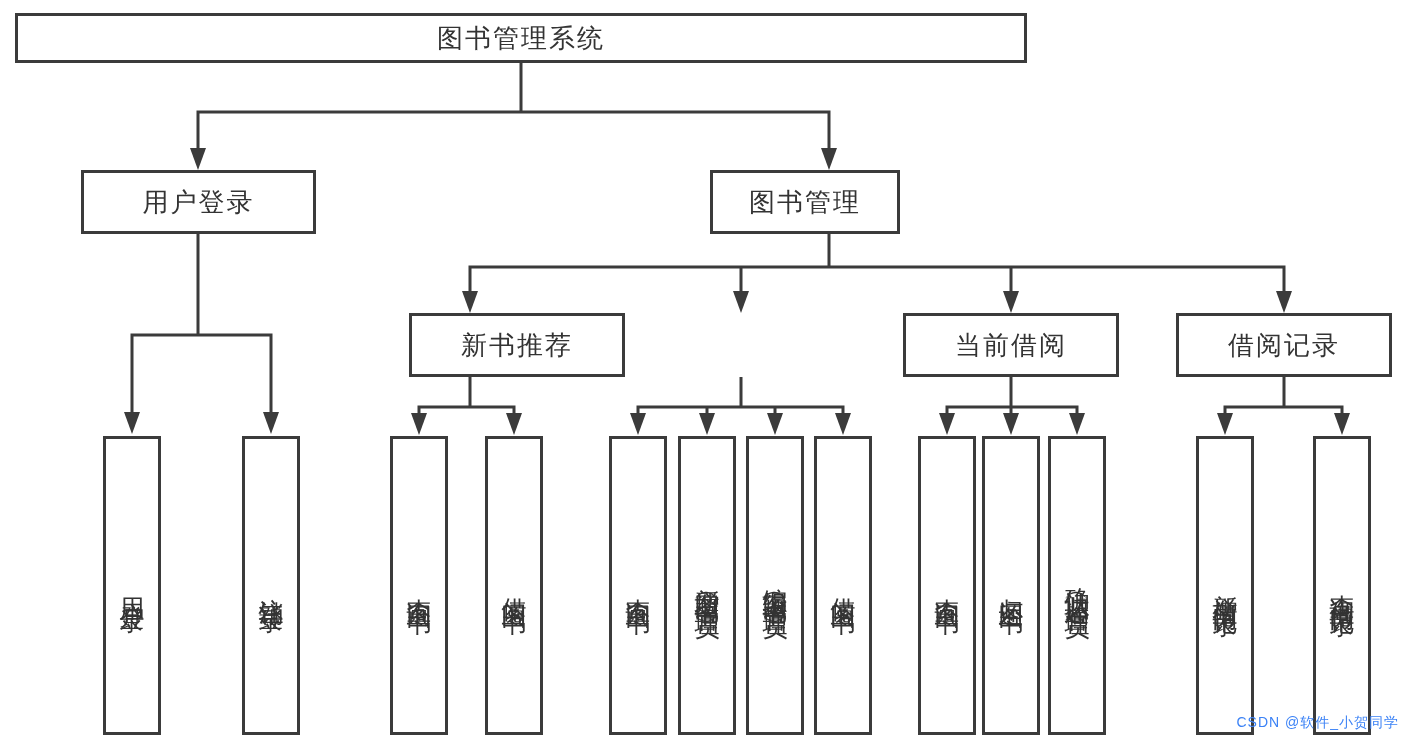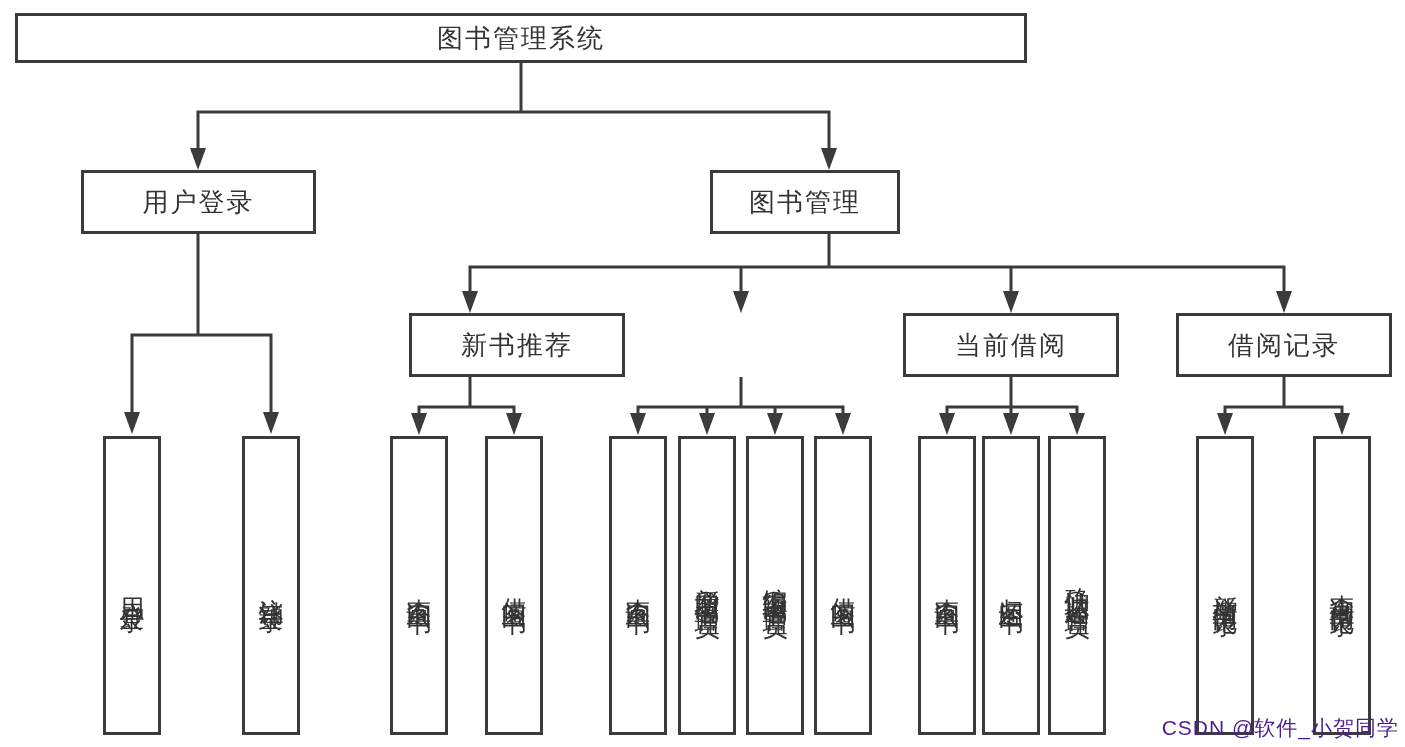--- a/index.html
+++ b/index.html
@@ -31,22 +31,22 @@
     writing-mode:vertical-rl;
     text-orientation:mixed;
     font-size:25px;
     letter-spacing:4px;
     line-height:1;
   }
   .watermark{
     position:absolute;
     right:6px;top:714px;
     z-index:3;
-    font-size:21px;
-    color:#4c1d95;
+    font-size:14px;
+    color:#3b82f6;
     letter-spacing:1px;
     white-space:nowrap;
   }
 </style>
 </head>
 <body>
 
 <div class="canvas">
 
   <svg class="connectors" width="1405" height="747" viewBox="0 0 1405 747">

